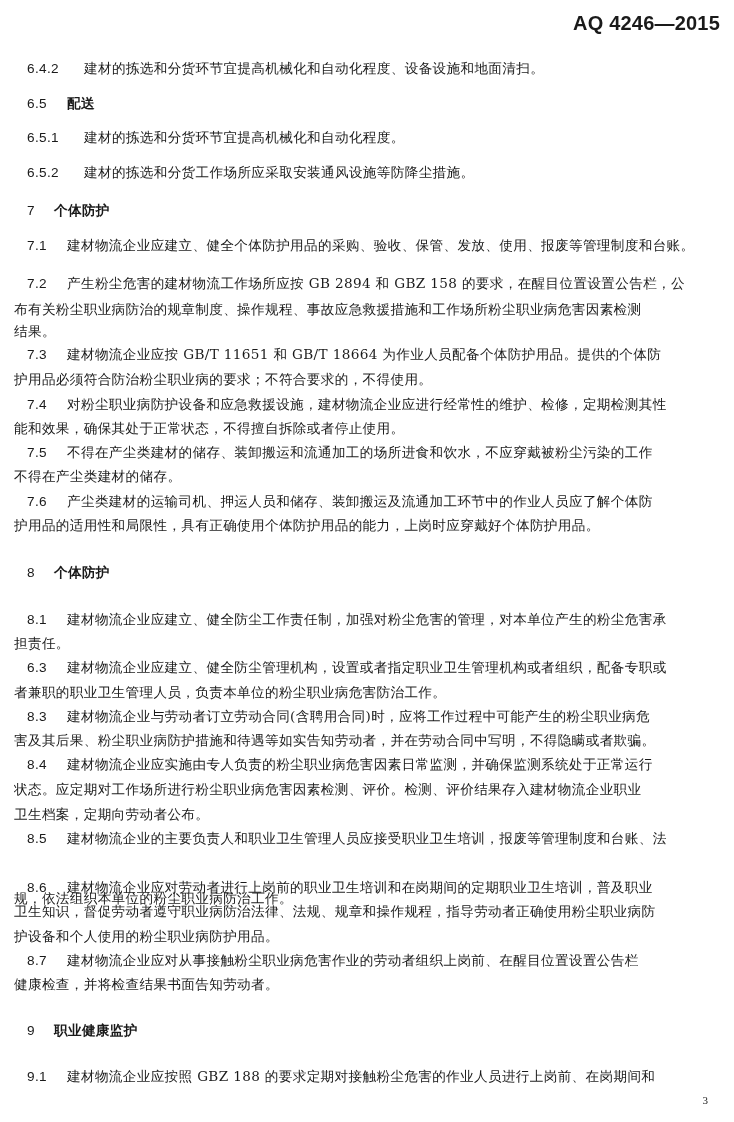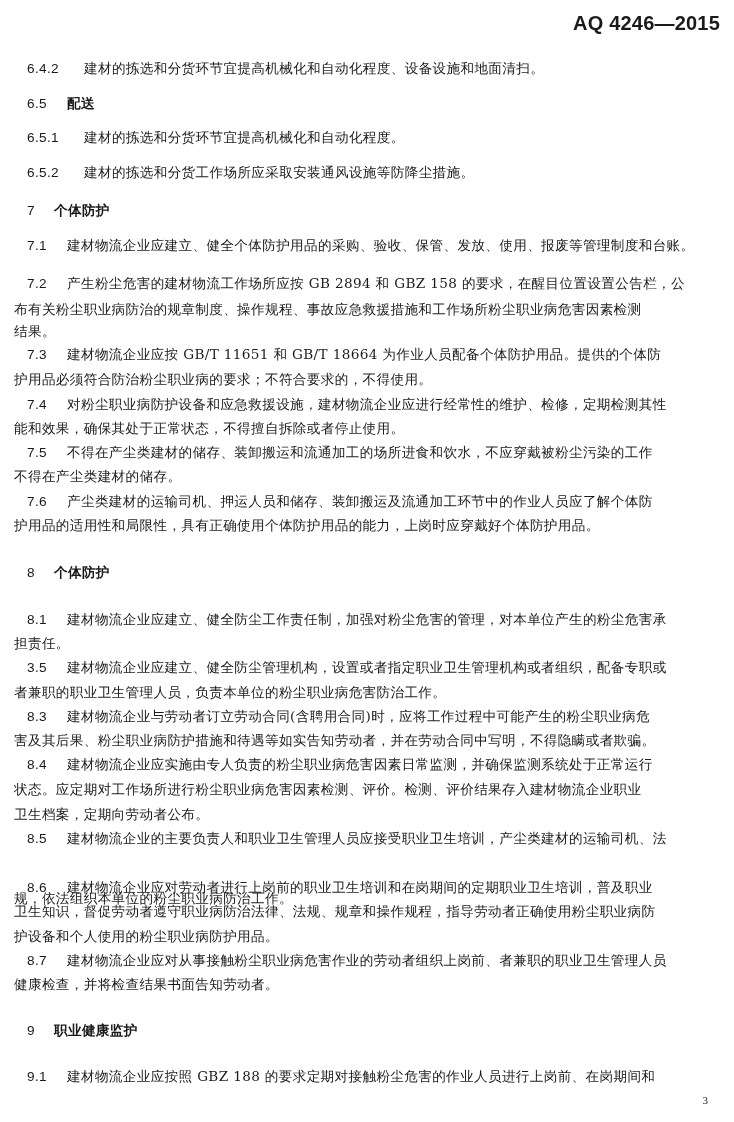--- a/index.html
+++ b/index.html
@@ -40,32 +40,32 @@
 <div class="line" style="top:419px"><span>能和效果，确保其处于正常状态，不得擅自拆除或者停止使用。</span></div>
 <div class="line" style="top:443px"><span class="num" style="width:40px">7.5</span><span>不得在产尘类建材的储存、装卸搬运和流通加工的场所进食和饮水，不应穿戴被粉尘污染的工作</span></div>
 <div class="line" style="top:467px"><span>不得在产尘类建材的储存。</span></div>
 <div class="line" style="top:492px"><span class="num" style="width:40px">7.6</span><span>产尘类建材的运输司机、押运人员和储存、装卸搬运及流通加工环节中的作业人员应了解个体防</span></div>
 <div class="line" style="top:516px"><span>护用品的适用性和局限性，具有正确使用个体防护用品的能力，上岗时应穿戴好个体防护用品。</span></div>
 
 <div class="line heading" style="top:563px"><span class="num" style="width:27px">8</span><span>个体防护</span></div>
 
 <div class="line" style="top:610px"><span class="num" style="width:40px">8.1</span><span>建材物流企业应建立、健全防尘工作责任制，加强对粉尘危害的管理，对本单位产生的粉尘危害承</span></div>
 <div class="line" style="top:634px"><span>担责任。</span></div>
-<div class="line" style="top:658px"><span class="num" style="width:40px">3.5</span><span>建材物流企业应建立、健全防尘管理机构，设置或者指定职业卫生管理机构或者组织，配备专职或</span></div>
+<div class="line" style="top:658px"><span class="num" style="width:40px">6.3</span><span>建材物流企业应建立、健全防尘管理机构，设置或者指定职业卫生管理机构或者组织，配备专职或</span></div>
 <div class="line" style="top:683px"><span>者兼职的职业卫生管理人员，负责本单位的粉尘职业病危害防治工作。</span></div>
 <div class="line" style="top:707px"><span class="num" style="width:40px">8.3</span><span>建材物流企业与劳动者订立劳动合同(含聘用合同)时，应将工作过程中可能产生的粉尘职业病危</span></div>
 <div class="line" style="top:731px"><span>害及其后果、粉尘职业病防护措施和待遇等如实告知劳动者，并在劳动合同中写明，不得隐瞒或者欺骗。</span></div>
 <div class="line" style="top:755px"><span class="num" style="width:40px">8.4</span><span>建材物流企业应实施由专人负责的粉尘职业病危害因素日常监测，并确保监测系统处于正常运行</span></div>
 <div class="line" style="top:780px"><span>状态。应定期对工作场所进行粉尘职业病危害因素检测、评价。检测、评价结果存入建材物流企业职业</span></div>
 <div class="line" style="top:805px"><span>卫生档案，定期向劳动者公布。</span></div>
-<div class="line" style="top:829px"><span class="num" style="width:40px">8.5</span><span>建材物流企业的主要负责人和职业卫生管理人员应接受职业卫生培训，产尘类建材的运输司机、法</span></div>
+<div class="line" style="top:829px"><span class="num" style="width:40px">8.5</span><span>建材物流企业的主要负责人和职业卫生管理人员应接受职业卫生培训，报废等管理制度和台账、法</span></div>
 <div class="line" style="top:889px"><span>规，依法组织本单位的粉尘职业病防治工作。</span></div>
 <div class="line" style="top:878px"><span class="num" style="width:40px">8.6</span><span>建材物流企业应对劳动者进行上岗前的职业卫生培训和在岗期间的定期职业卫生培训，普及职业</span></div>
 <div class="line" style="top:902px"><span>卫生知识，督促劳动者遵守职业病防治法律、法规、规章和操作规程，指导劳动者正确使用粉尘职业病防</span></div>
 <div class="line" style="top:927px"><span>护设备和个人使用的粉尘职业病防护用品。</span></div>
-<div class="line" style="top:951px"><span class="num" style="width:40px">8.7</span><span>建材物流企业应对从事接触粉尘职业病危害作业的劳动者组织上岗前、者兼职的职业卫生管理人员</span></div>
+<div class="line" style="top:951px"><span class="num" style="width:40px">8.7</span><span>建材物流企业应对从事接触粉尘职业病危害作业的劳动者组织上岗前、在醒目位置设置公告栏</span></div>
 <div class="line" style="top:975px"><span>健康检查，并将检查结果书面告知劳动者。</span></div>
 
 <div class="line heading" style="top:1021px"><span class="num" style="width:27px">9</span><span>职业健康监护</span></div>
 
 <div class="line" style="top:1067px"><span class="num" style="width:40px">9.1</span><span>建材物流企业应按照 GBZ 188 的要求定期对接触粉尘危害的作业人员进行上岗前、在岗期间和</span></div>
 
 <div class="pageno">3</div>
 
 </body></html>

